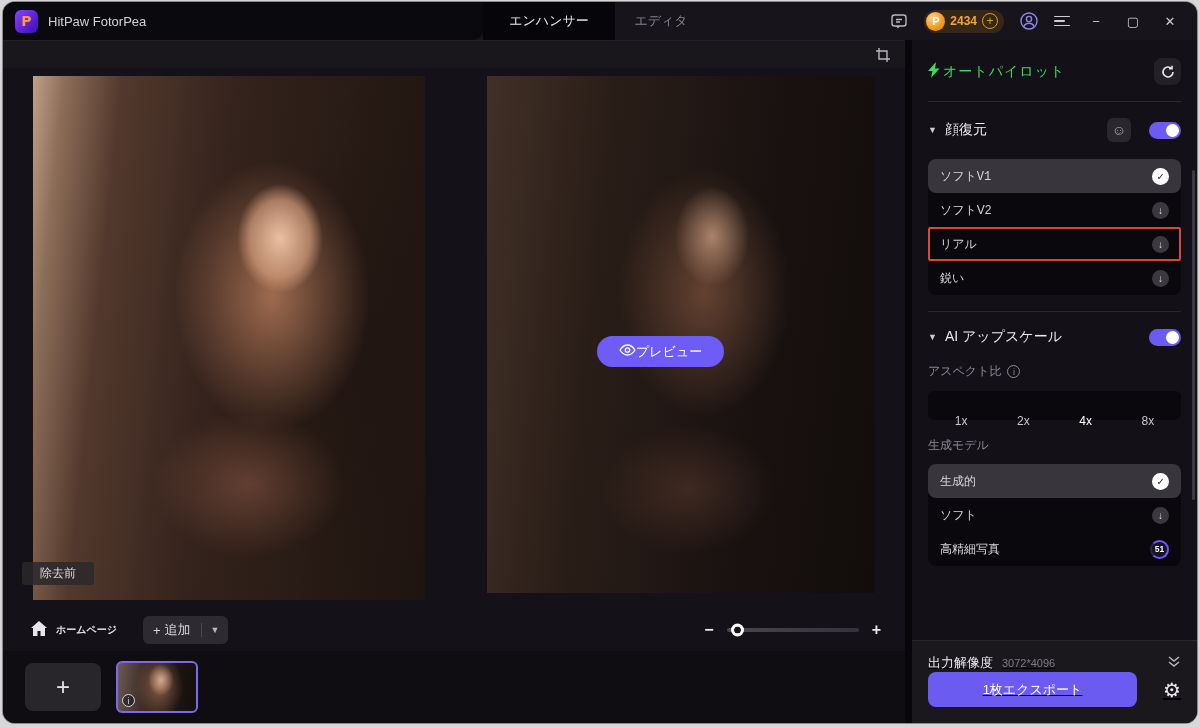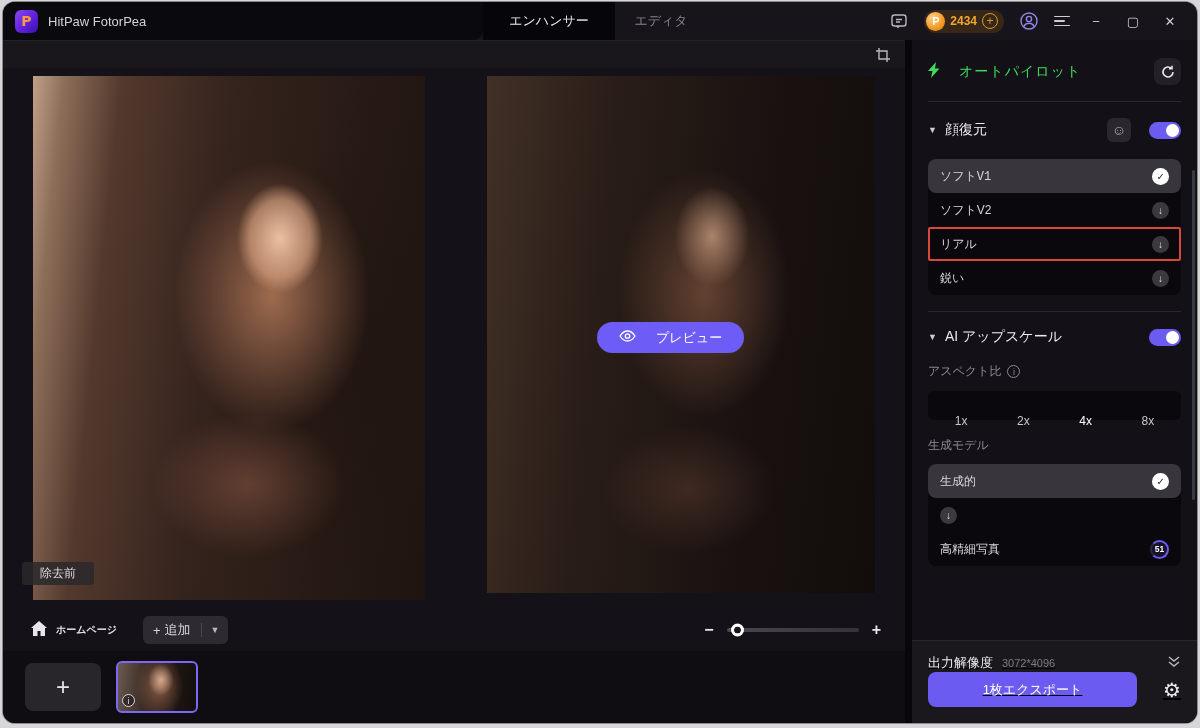--- a/index.html
+++ b/index.html
@@ -38,21 +38,21 @@
       radial-gradient(130px 180px at 61% 42%, rgba(178,120,88,0.85), rgba(0,0,0,0) 75%),
       radial-gradient(120px 90px at 55% 78%, rgba(150,95,75,0.5), rgba(0,0,0,0) 80%),
       radial-gradient(200px 280px at 85% 55%, rgba(34,22,18,0.9), rgba(0,0,0,0) 80%),
       linear-gradient(96deg,#c0a089 0%,#8d6e59 7%,#53392d 20%,#35231d 45%,#271a14 75%,#1e1410 100%); }
   .photo.after { left:484px; width:388px; bottom:16px;
     background:
       radial-gradient(48px 64px at 58% 31%, rgba(196,152,124,0.8), rgba(0,0,0,0) 78%),
       radial-gradient(115px 165px at 56% 42%, rgba(128,84,62,0.7), rgba(0,0,0,0) 75%),
       radial-gradient(110px 80px at 52% 80%, rgba(110,70,55,0.4), rgba(0,0,0,0) 80%),
       linear-gradient(96deg,#413027 0%,#291d17 30%,#181110 70%,#120d0b 100%); }
-  .preview-btn { position:absolute; left:594px; top:254px; height:31px; padding:0 22px; border-radius:16px; background:#6d5cf5; color:#fff; font-size:13px; display:flex; align-items:center; gap:20px; cursor:pointer; }
+  .preview-btn { position:absolute; left:594px; top:268px; height:31px; padding:0 22px; border-radius:16px; background:#6d5cf5; color:#fff; font-size:13px; display:flex; align-items:center; gap:0; cursor:pointer; }
   .before-tag { position:absolute; left:19px; top:494px; height:23px; padding:0 18px; background:rgba(42,40,44,0.85); border-radius:3px; color:#dedce2; font-size:12px; display:flex; align-items:center; }
 
   .canvas-bottom { height:42px; background:#141118; display:flex; align-items:center; padding:0 24px 0 28px; flex:none; }
   .home-group { display:flex; align-items:center; gap:9px; color:#e8e6ec; }
   .home-label { font-size:10px; font-weight:bold; color:#e4e2e8; }
   .add-btn { margin-left:26px; height:28px; background:#2d2b31; border-radius:6px; display:flex; align-items:center; color:#d8d6dc; }
   .add-main { display:flex; align-items:center; gap:4px; padding:0 10px; font-size:13px; }
   .add-divider { width:1px; height:14px; background:#4a484e; }
   .add-caret { padding:0 9px; font-size:9px; color:#b9b7bd; }
   .zoom-group { margin-left:auto; display:flex; align-items:center; gap:13px; }
@@ -65,21 +65,21 @@
   .thumb { width:82px; height:52px; border:2px solid #7b68f5; border-radius:6px; position:relative; overflow:hidden;
     background:
       radial-gradient(16px 20px at 55% 35%, rgba(225,180,150,0.9), rgba(0,0,0,0) 80%),
       radial-gradient(30px 40px at 53% 50%, rgba(150,100,75,0.8), rgba(0,0,0,0) 80%),
       linear-gradient(96deg,#6a5a52 0%,#3a2b24 35%,#1c1411 75%,#14100d 100%); }
   .thumb-info { position:absolute; left:4px; bottom:4px; width:13px; height:13px; border-radius:50%; border:1px solid #d8d6dc; color:#d8d6dc; font-size:9px; display:flex; align-items:center; justify-content:center; background:rgba(20,18,22,0.5); }
 
   
   .sidebar { width:292px; flex:none; background:#131017; border-left:7px solid #08060a; display:flex; flex-direction:column; position:relative; }
   .sb-scroll { flex:1; padding:0 16px; overflow:hidden; }
-  .autopilot { margin-top:18px; display:flex; align-items:center; gap:18px; }
+  .autopilot { margin-top:18px; display:flex; align-items:center; gap:2px; }
   .autopilot-label { color:#3ddc5f; font-size:14px; letter-spacing:1px; flex:1; }
   .refresh-btn { width:27px; height:27px; border-radius:8px; background:#232027; display:flex; align-items:center; justify-content:center; cursor:pointer; }
   .sb-divider { height:1px; background:#2a282e; margin-top:16px; }
   .section-head { margin-top:16px; display:flex; align-items:center; gap:8px; }
   .caret-down { color:#cfcdd3; font-size:9px; }
   .section-title { color:#eceaf0; font-size:14px; flex:1; }
   .smiley-btn { width:24px; height:24px; border-radius:6px; background:#2a272e; color:#b9b7bd; font-size:14px; display:flex; align-items:center; justify-content:center; margin-right:10px; cursor:pointer; }
   .toggle { width:32px; height:17px; border-radius:9px; background:#6c5bf0; position:relative; cursor:pointer; }
   .toggle::after { content:""; position:absolute; right:2px; top:2px; width:13px; height:13px; border-radius:50%; background:#fff; }
   .opt-list { margin-top:17px; background:#0a080d; border-radius:8px; }
@@ -279,20 +279,21 @@
         <div class="sub-label-row">
           <span>生成モデル</span>
         </div>
 
         <div class="opt-list" style="margin-top:10px;">
           <div class="opt-item selected">
             <span class="opt-label">生成的</span>
             <span class="check-circle">✓</span>
           </div>
           <div class="opt-item">
+            <span class="opt-label">ソフト</span>
             <span class="dl-circle">↓</span>
           </div>
           <div class="opt-item">
             <span class="opt-label">高精細写真</span>
             <span class="badge-51">51</span>
           </div>
         </div>
 
         <div class="scrollbar-thumb"></div>
       </div>

